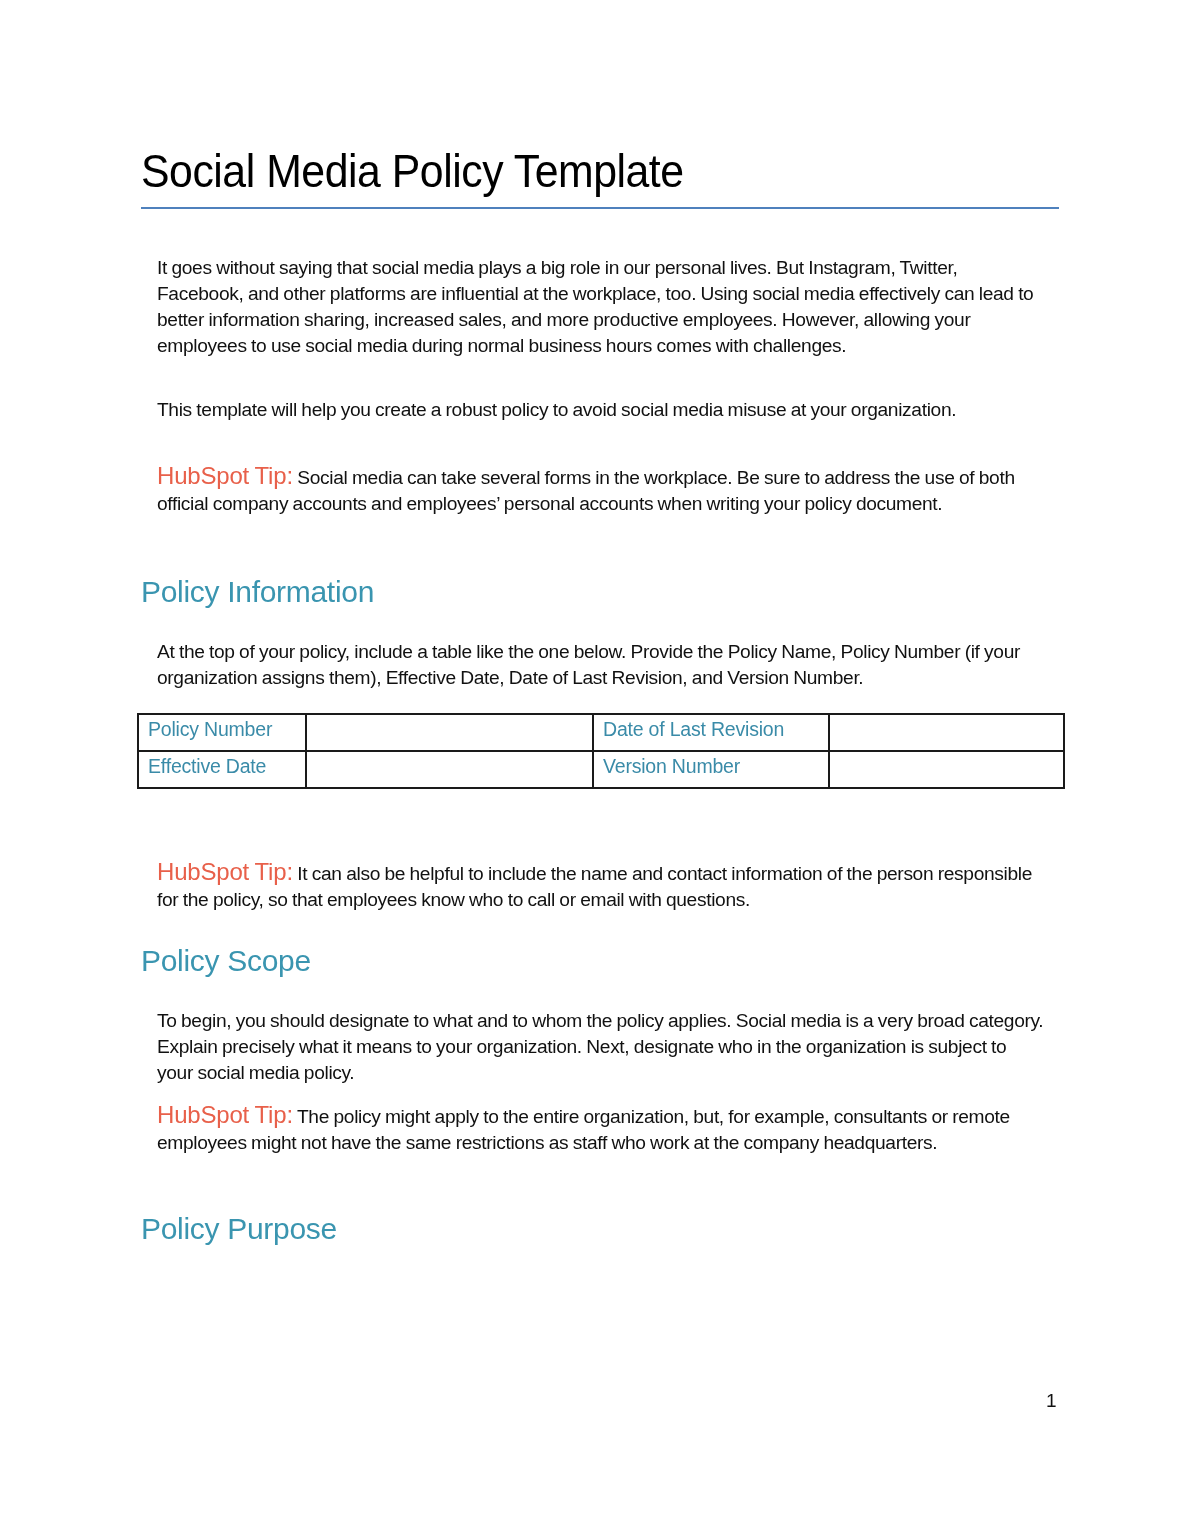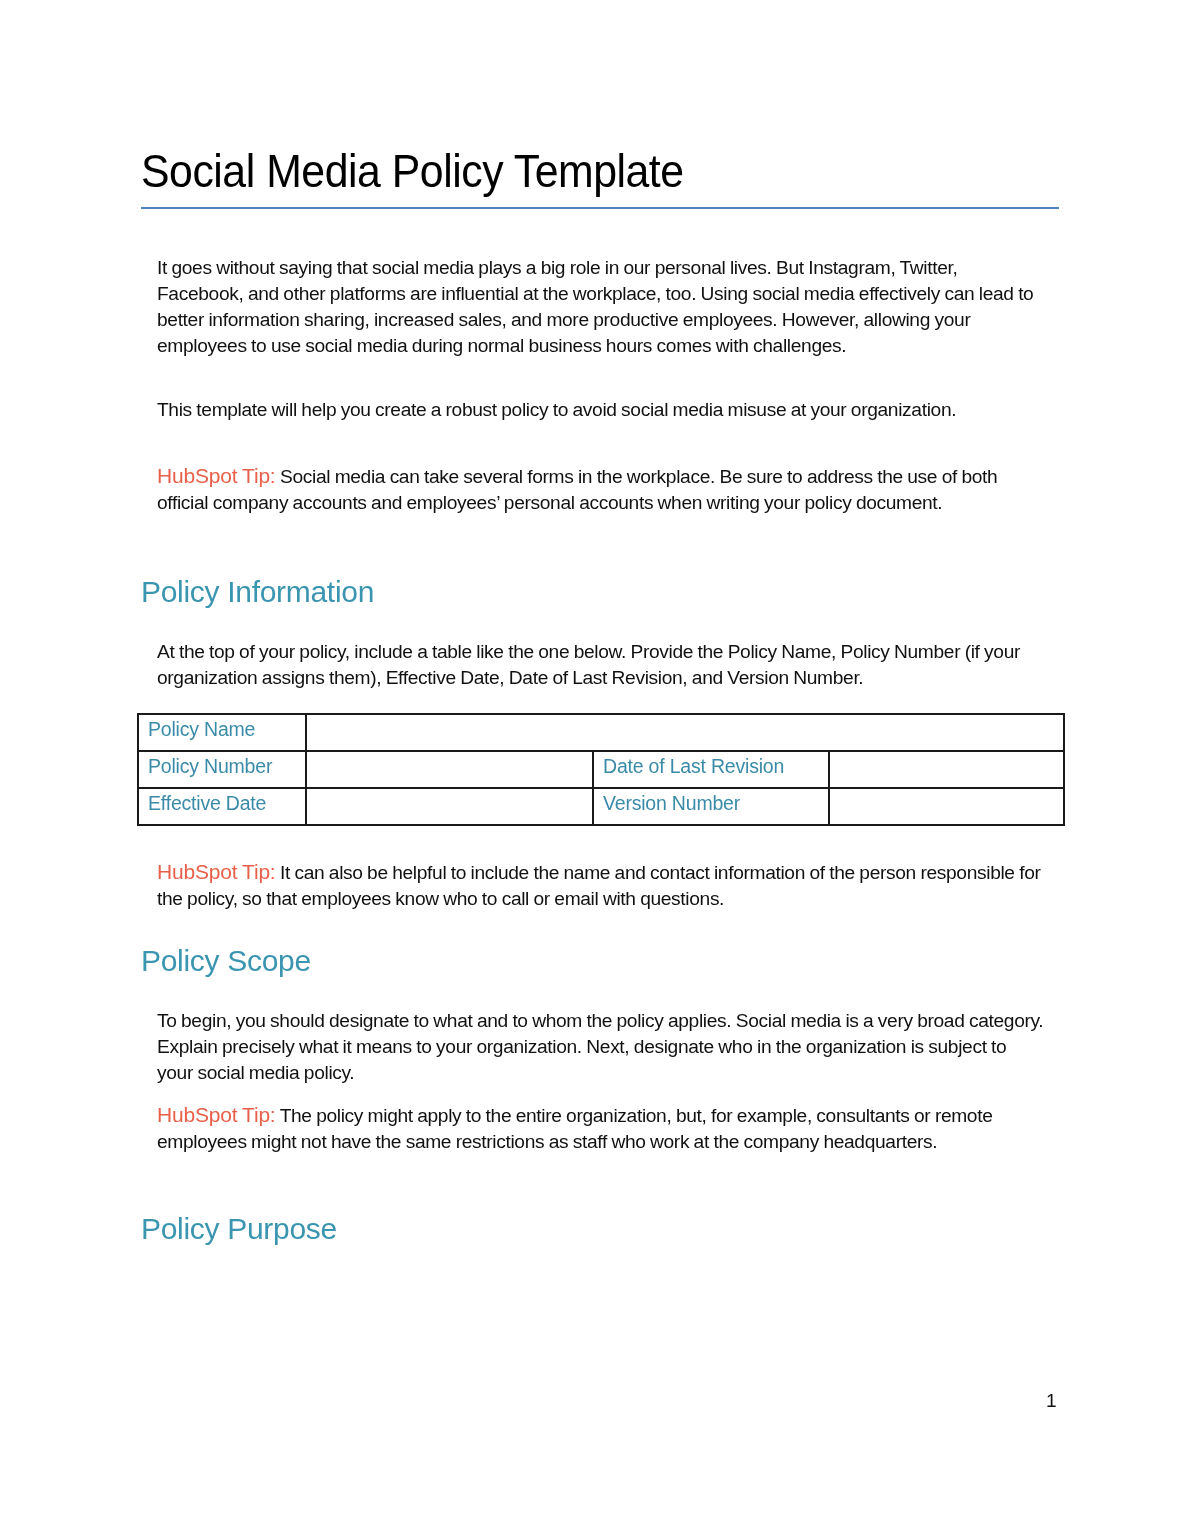--- a/index.html
+++ b/index.html
@@ -10,21 +10,21 @@
     font-family: "Liberation Sans Narrow", "Liberation Sans", sans-serif;
     font-size: 46px; line-height: 56px; color: #000; letter-spacing: -0.5px;
     transform: scaleX(0.93); transform-origin: left top; white-space: nowrap;
   }
   .title-rule { position: absolute; left: 141px; top: 207px; width: 918px; height: 2px; background: #4f81bd; }
   .block { position: absolute; left: 141px; width: 920px; }
   .p {
     font-size: 19.2px; line-height: 26px; color: #111; margin: 16px;
     letter-spacing: -0.35px; word-spacing: -0.5px;
   }
-  .tip-label { color: #e8604a; font-size: 21px; letter-spacing: -0.2px; }
+  .tip-label { color: #e8604a; font-size: 24px; letter-spacing: -0.2px; }
   .h2 { position: absolute; left: 141px; font-size: 30px; line-height: 38px; color: #3a95b0; letter-spacing: -0.3px; margin: 0; font-weight: normal; }
   table.info {
     position: absolute; left: 137px; top: 713px; width: 928px; border-collapse: collapse;
   }
   table.info td {
     border: 2px solid #1a1a1a; height: 35px; padding: 0 0 0 9px; vertical-align: top;
     font-size: 19.5px; line-height: 28px; color: #3a8ba8; letter-spacing: -0.2px;
   }
   .pagenum { position: absolute; left: 1046px; top: 1390px; font-size: 19px; color: #111; }
 </style>
@@ -52,24 +52,20 @@
   </div>
 
   <table class="info">
     <colgroup>
       <col style="width:168px">
       <col style="width:288px">
       <col style="width:236px">
       <col style="width:236px">
     </colgroup>
     <tbody>
-        <tr>
-      <td>Policy Name</td>
-      <td colspan="3"></td>
-    </tr>
     <tr>
       <td>Policy Number</td>
       <td></td>
       <td>Date of Last Revision</td>
       <td></td>
     </tr>
     <tr>
       <td>Effective Date</td>
       <td></td>
       <td>Version Number</td>

